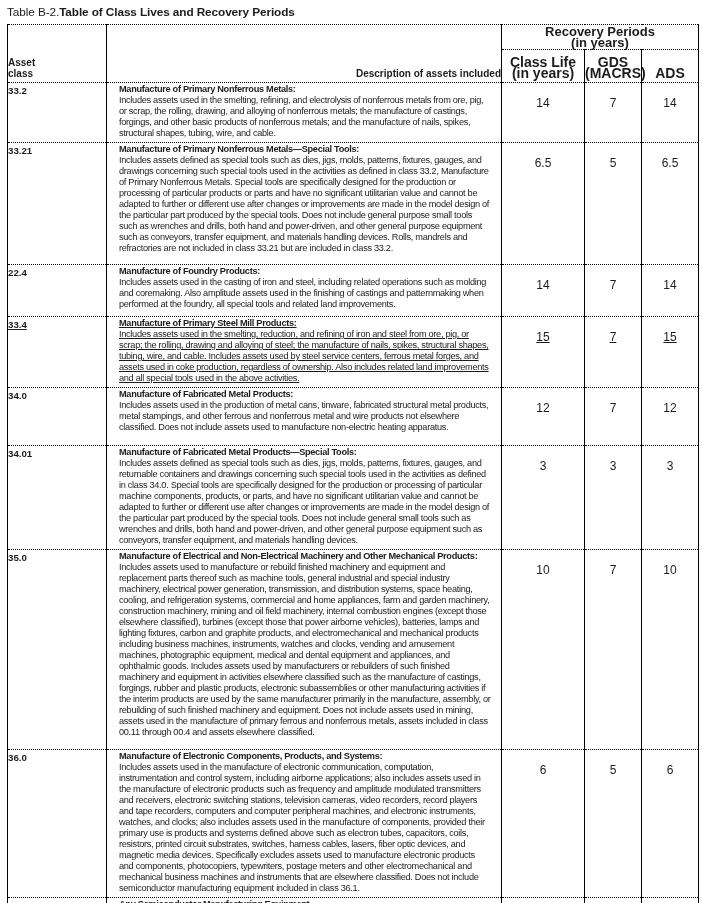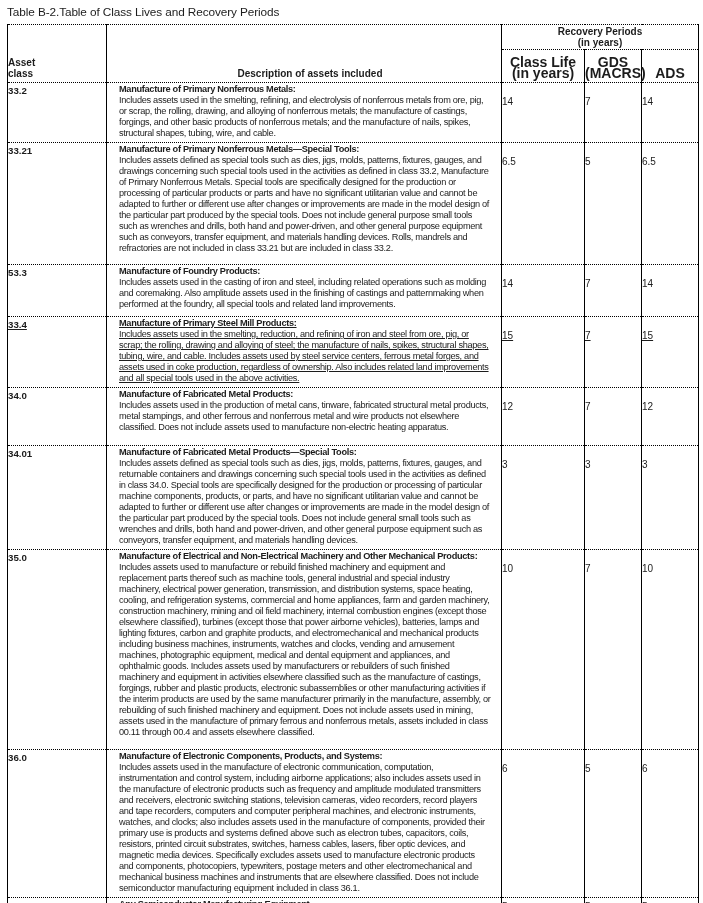--- a/index.html
+++ b/index.html
@@ -7,21 +7,21 @@
     width: 703px; height: 903px;
     background: #ffffff;
     color: #1c1c1c;
     font-family: "Liberation Sans", "DejaVu Sans", sans-serif;
     -webkit-font-smoothing: antialiased;
   }
   .doc { padding: 4px 0 0 7px; }
 
   .doc-title { font-size: 11.8px; line-height: 14px; margin: 1px 0 5px 0; letter-spacing: -0.1px; white-space: nowrap; }
   .doc-title .prefix { font-weight: 400; }
-  .doc-title .heading { font-weight: 400; text-align: center; }
+  .doc-title .heading { font-weight: 700; text-align: center; }
 
   table.b2 {
     width: 691px;
     table-layout: fixed;
     border-collapse: collapse;
     border-left: 1.4px solid #000;
     border-right: 1.4px solid #000;
     border-top: 1.2px dotted #000;
     border-bottom: 1.2px dotted #000;
   }
@@ -38,24 +38,24 @@
     margin: 0;
   }
   thead tr:first-child th { border-top: none; }
 
   .th-asset {
     font-size: 10px; font-weight: 700; line-height: 11.2px;
     vertical-align: bottom; text-align: left; padding: 0 10px 3px 0;
   }
   .th-desc {
     font-size: 10px; font-weight: 700;
-    vertical-align: bottom; text-align: center; padding: 0 0 3px 12px;
+    vertical-align: bottom; text-align: right; padding: 0 0 3px 12px;
   }
   .th-recovery {
-    font-size: 10px; font-weight: 700; line-height: 10.8px;
+    font-size: 13px; font-weight: 700; line-height: 10.8px;
     text-align: center; vertical-align: middle;
     height: 22px; padding-top: 2px;
   }
   .th-sub {
     font-size: 14px; font-weight: 700; line-height: 10.8px;
     vertical-align: bottom;
     height: 29px; padding-bottom: 3px;
   }
 
   tbody td { vertical-align: top; }
@@ -64,21 +64,21 @@
     padding: 2px 14px 0 0;
   }
   .cell-desc {
     font-size: 9.2px; line-height: 11px; letter-spacing: -0.3px;
     padding: 1px 10px 3px 12px;
     margin-left: 12px;
   }
   .desc-title { display: block; font-weight: 700; }
   .desc-text  { display: block; font-weight: 400; }
   .cell-val {
-    font-size: 10px; text-align: left; padding-top: 13px;
+    font-size: 12px; text-align: center; padding-top: 13px;
   }
   tr.single .cell-val  { padding-top: 3px; }
 
   tbody tr:nth-child(1) { height: 58px; }
   tbody tr:nth-child(2) { height: 122px; }
   tbody tr:nth-child(3) { height: 52px; }
   tbody tr:nth-child(4) { height: 68px; text-decoration: underline; }
   tbody tr:nth-child(5) { height: 58px; }
   tbody tr:nth-child(6) { height: 97px; }
   tbody tr:nth-child(7) { height: 200px; }
@@ -141,21 +141,21 @@
     <td class="cell-asset">33.21</td>
     <td class="cell-desc">
       <span class="desc-title">Manufacture of Primary Nonferrous Metals—Special Tools:</span>
       <span class="desc-text">Includes assets defined as special tools such as dies, jigs, molds, patterns, fixtures, gauges, and drawings concerning such special tools used in the activities as defined in class 33.2, Manufacture of Primary Nonferrous Metals. Special tools are specifically designed for the production or processing of particular products or parts and have no significant utilitarian value and cannot be adapted to further or different use after changes or improvements are made in the model design of the particular part produced by the special tools. Does not include general purpose small tools such as wrenches and drills, both hand and power-driven, and other general purpose equipment such as conveyors, transfer equipment, and materials handling devices. Rolls, mandrels and refractories are not included in class 33.21 but are included in class 33.2.</span>
     </td>
     <td class="cell-val">6.5</td>
     <td class="cell-val">5</td>
     <td class="cell-val">6.5</td>
   </tr>
         <tr>
-    <td class="cell-asset">53.3</td>
+    <td class="cell-asset">22.4</td>
     <td class="cell-desc">
       <span class="desc-title">Manufacture of Foundry Products:</span>
       <span class="desc-text">Includes assets used in the casting of iron and steel, including related operations such as molding and coremaking. Also amplitude assets used in the finishing of castings and patternmaking when performed at the foundry, all special tools and related land improvements.</span>
     </td>
     <td class="cell-val">14</td>
     <td class="cell-val">7</td>
     <td class="cell-val">14</td>
   </tr>
         <tr>
     <td class="cell-asset">33.4</td>

